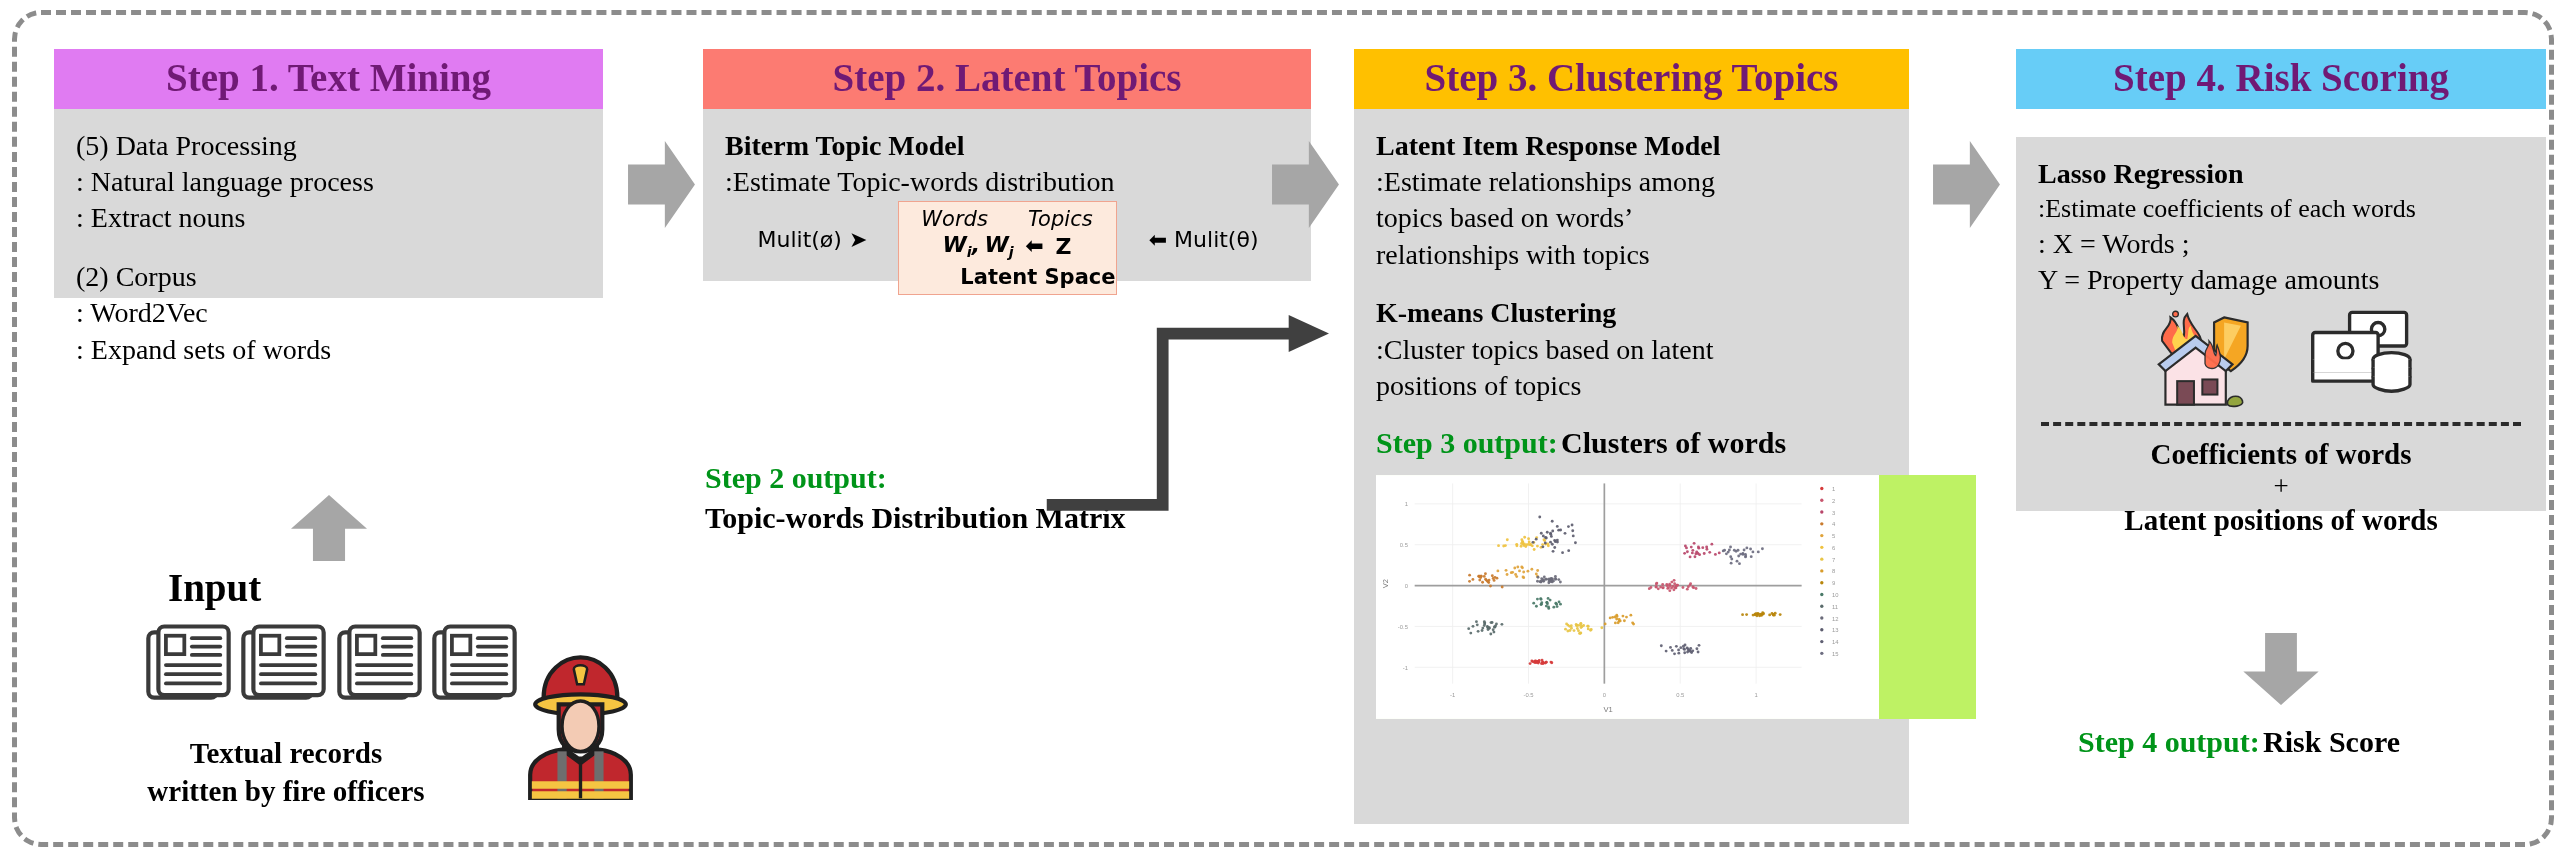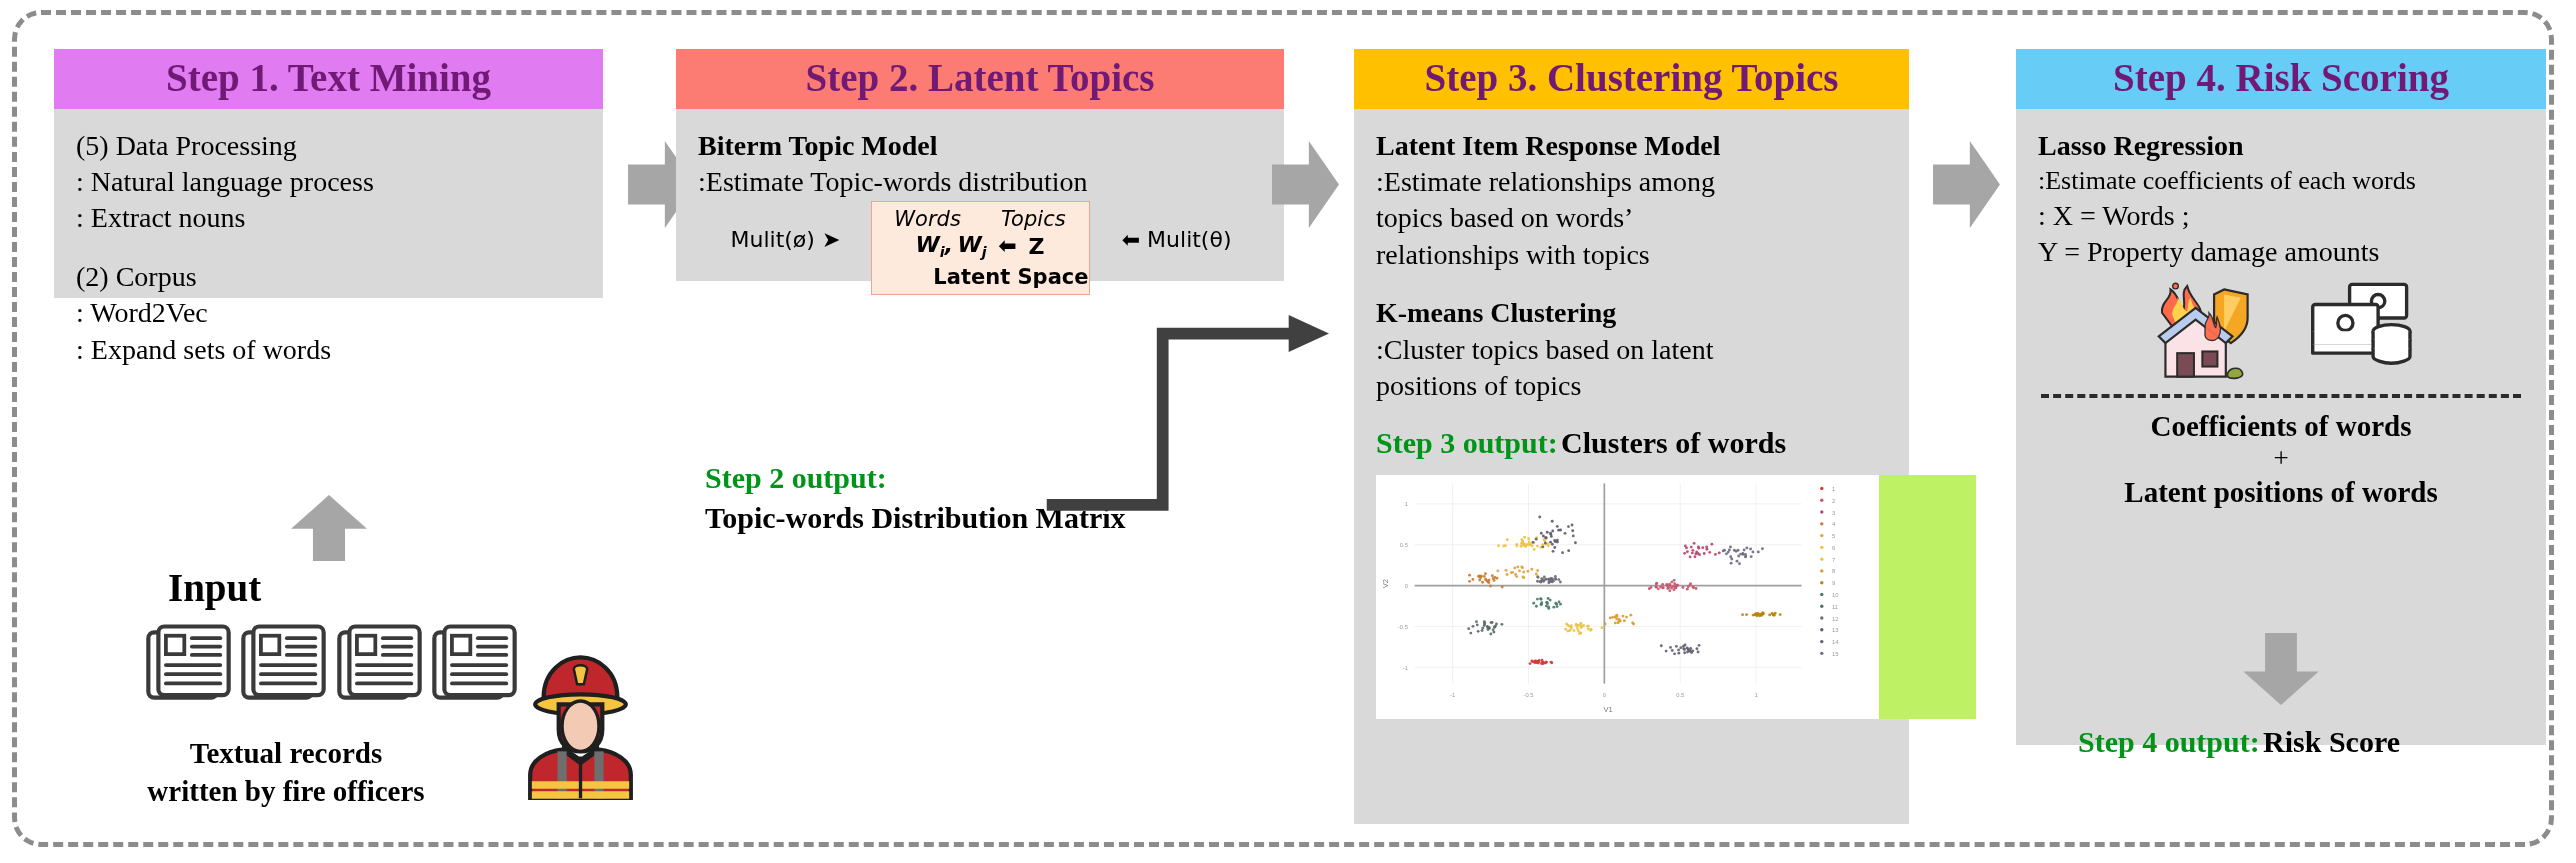--- a/index.html
+++ b/index.html
@@ -39,21 +39,21 @@
   .line{font-size:28px;color:#000;line-height:1.30;white-space:nowrap;}
   .line.b{font-weight:bold;}
   .spacer{height:22px;}
 
   
   #step1{left:54px;width:549px;}
   #step1 .step-header{background:#e07bf2;}
   #step1 .step-body{height:189px;}
 
   
-  #step2{left:676px;width:608px;}
+  #step2{left:703px;width:608px;}
   #step2 .step-header{background:#fc7b72;}
   #step2 .step-body{height:172px;padding-bottom:6.7px;}
 
   .latent-box{
     margin:1px auto 0 auto;
     width:219px;
     background:#fdeadd;
     border:1.7px solid #f0a48f;
     box-sizing:border-box;
     padding:4.2px 0 5px 0;
@@ -92,21 +92,21 @@
     margin:15px auto 0 auto;
     width:600px;height:244px;
     background:#bef264;
     position:relative;
     overflow:hidden;
   }
 
   
   #step4{left:2016px;width:530px;}
   #step4 .step-header{background:#67cdf7;}
-  #step4 .step-body{height:636px;padding-bottom:0;}
+  #step4 .step-body{height:374px;padding-bottom:0;margin-top:28px;}
   .dashed-sep{
     border-top:4.2px dashed #2b2b2b;
     margin:11.8px 3.4px 10px 3.4px;
     height:0;
   }
   .ctr{text-align:center;font-weight:bold;font-size:29px;color:#000;line-height:1.25;}
   .plus{text-align:center;font-size:27px;color:#000;line-height:1.1;}
 
   
   .fat-arrow{position:absolute;}

